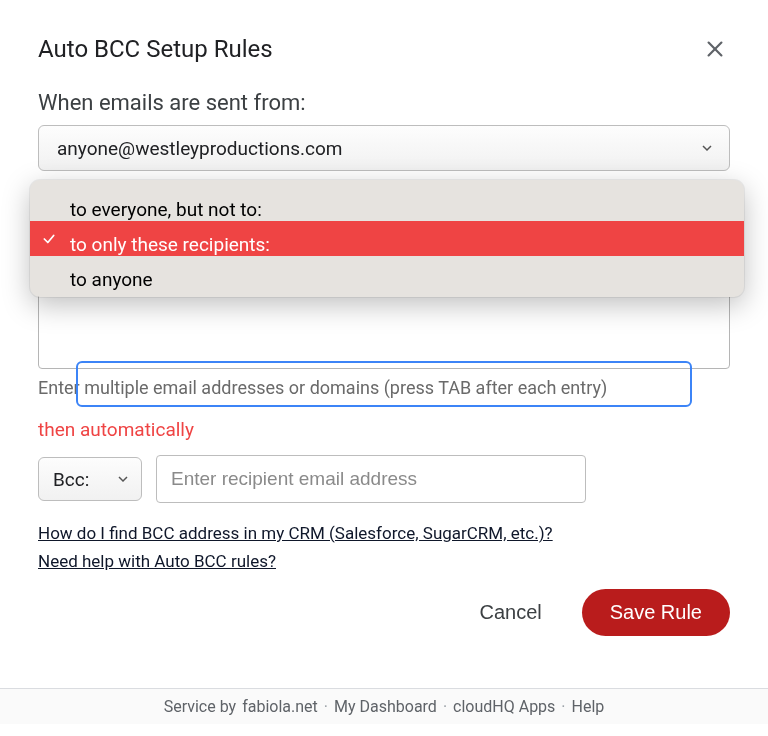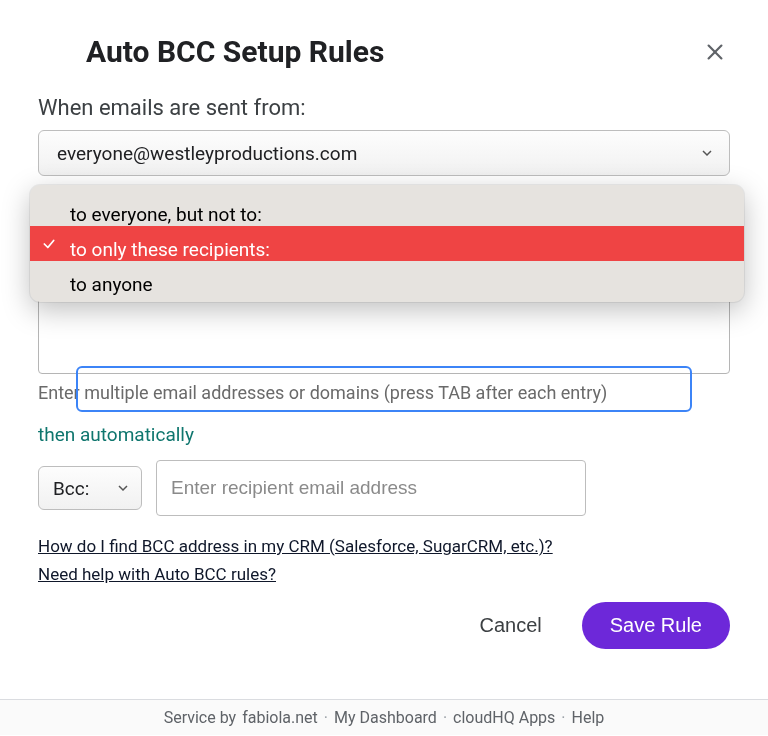--- a/index.html
+++ b/index.html
@@ -15,24 +15,23 @@
   .dialog {
     padding: 34px 38px 0 38px;
   }
   .title-row {
     display: flex;
     justify-content: space-between;
     align-items: center;
     margin-bottom: 26px;
   }
   .title {
-    font-size: 30px;
-    font-weight: 700;
+    font-size: 24px;
+    font-weight: 400;
     color: #202124;
-    margin-left: 48px;
   }
   .close-btn {
     cursor: pointer;
     color: #5f6368;
     padding: 4px;
   }
   .close-btn svg { display: block; }
   .label {
     font-size: 22px;
     color: #3c4043;
@@ -113,21 +112,21 @@
     background: #fff;
   }
   .hint {
     font-size: 18px;
     color: #6a6a6a;
     margin-top: 8px;
     margin-bottom: 20px;
   }
   .then-label {
     font-size: 19px;
-    color: #0f766e;
+    color: #ef4444;
     margin-bottom: 14px;
   }
   .row {
     display: flex;
     gap: 14px;
     align-items: center;
     margin-bottom: 20px;
   }
   .bcc-select {
     width: 104px;
@@ -143,21 +142,21 @@
     cursor: pointer;
   }
   .bcc-select .chev {
     position: absolute;
     right: 10px;
     top: 50%;
     transform: translateY(-50%);
   }
   .recipient-input {
     width: 430px;
-    height: 56px;
+    height: 48px;
     border: 1px solid #bdbdbd;
     border-radius: 4px;
     font-size: 19px;
     padding: 0 14px;
     color: #202124;
   }
   .recipient-input::placeholder { color: #8a8a8a; }
   .help-link {
     display: block;
     font-size: 17px;
@@ -177,30 +176,30 @@
     font-size: 20px;
     color: #3c4043;
     background: none;
     border: none;
     cursor: pointer;
     padding: 8px 12px;
   }
   .save-btn {
     font-size: 20px;
     color: #fff;
-    background: #6d28d9;
+    background: #b91c1c;
     border: none;
     border-radius: 24px;
     padding: 12px 28px;
     cursor: pointer;
     font-weight: 500;
   }
   .footer {
     position: absolute;
-    bottom: 1px;
+    bottom: 12px;
     left: 0;
     right: 0;
     height: 36px;
     border-top: 1px solid #dadce0;
     background: #fafafa;
     display: flex;
     align-items: center;
     justify-content: center;
     font-size: 16px;
     color: #5f6368;
@@ -225,21 +224,21 @@
           <line x1="5" y1="5" x2="19" y2="19"></line>
           <line x1="19" y1="5" x2="5" y2="19"></line>
         </svg>
     </div>
   </div>
 
   <div class="label">When emails are sent from:</div>
 
   <div class="select-wrap" style="position:relative;">
     <div class="select">
-      <span>everyone@westleyproductions.com</span>
+      <span>anyone@westleyproductions.com</span>
       <span class="chev">
         <svg width="16" height="16" viewBox="0 0 24 24" fill="none" stroke="#555" stroke-width="2.2">
             <polyline points="6 9 12 15 18 9"></polyline>
           </svg>
       </span>
     </div>
 
     <div class="hidden-select-underlay"></div>
 
     <div class="dropdown-menu" style="top:55px;">

